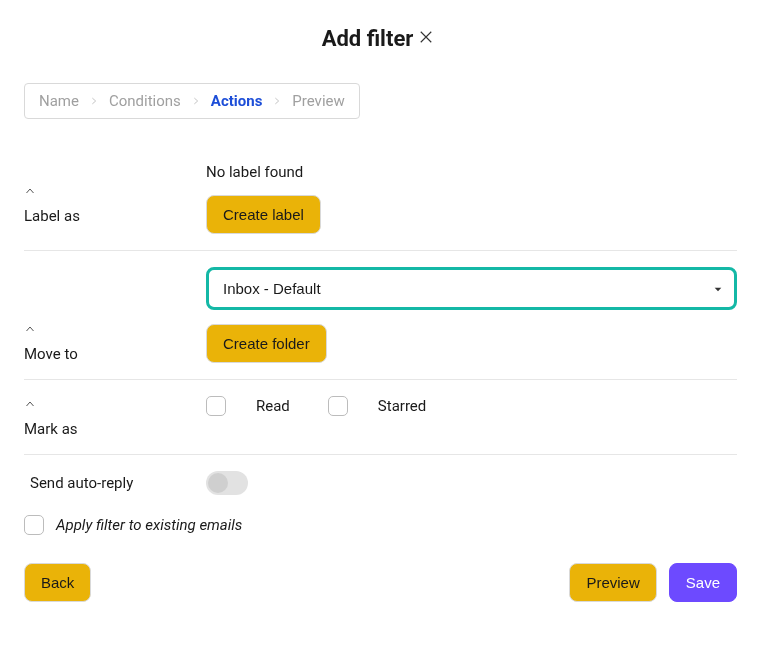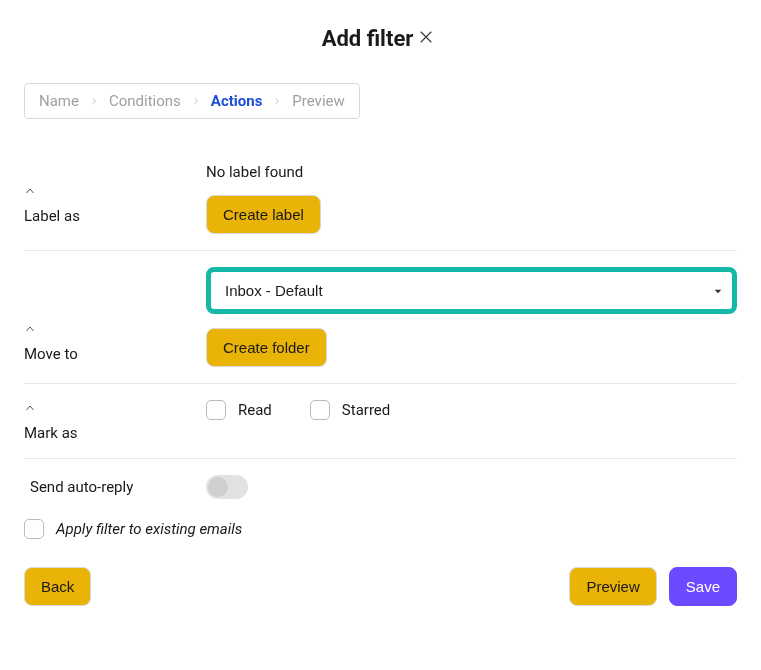--- a/index.html
+++ b/index.html
@@ -138,21 +138,21 @@
       background: #6d4aff;
       border-color: #6d4aff;
       color: #fff;
     }
     .select-wrap {
       position: relative;
       width: 100%;
     }
     .select {
       width: 100%;
-      border: 5px solid #14b8a6;
+      border: 3px solid #14b8a6;
       border-radius: 8px;
       padding: 10px 14px;
       font-size: 15px;
       color: #1a1a1a;
       background: #fff;
       appearance: none;
       cursor: pointer;
     }
     .select-caret {
       position: absolute;
@@ -167,21 +167,21 @@
       fill: #333;
     }
     .checkbox-row {
       display: flex;
       align-items: center;
       gap: 38px;
     }
     .checkbox-group {
       display: flex;
       align-items: center;
-      gap: 12px;
+      gap: 30px;
       cursor: pointer;
     }
     .checkbox {
       width: 20px;
       height: 20px;
       border: 1.5px solid #bcbcbc;
       border-radius: 5px;
       background: #fff;
       cursor: pointer;
     }

